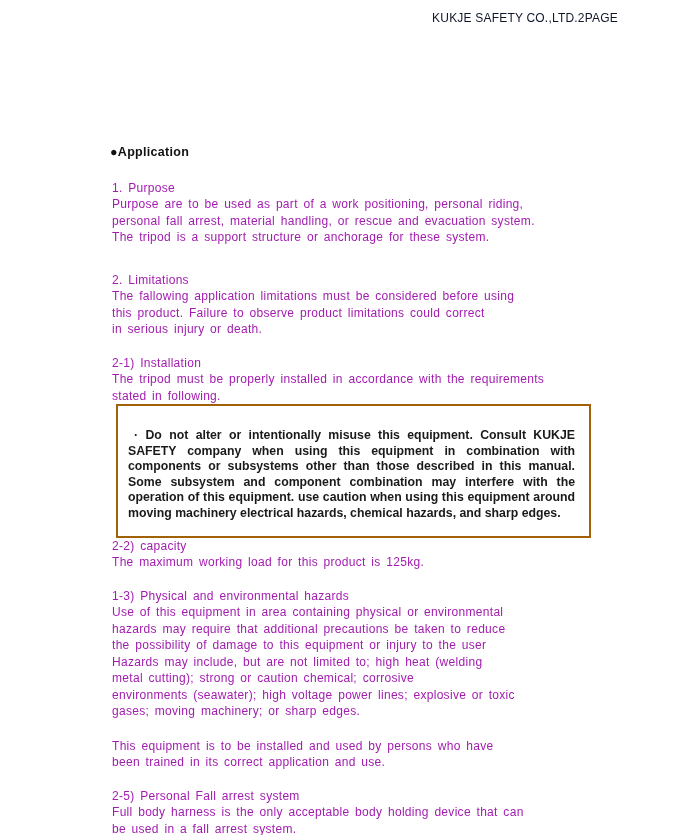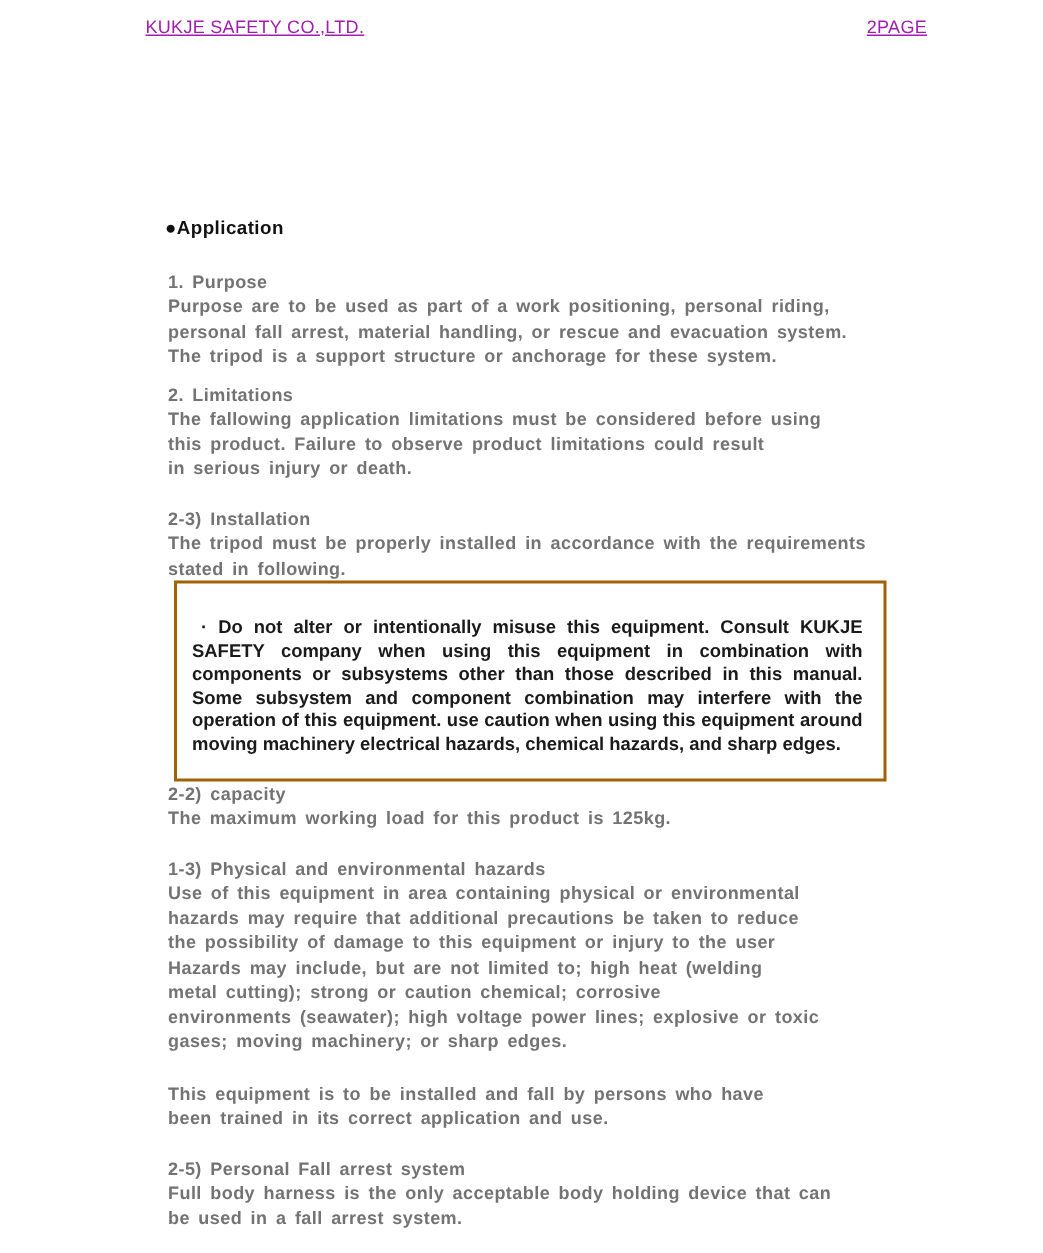--- a/index.html
+++ b/index.html
@@ -11,26 +11,25 @@
     color: #3d3d3d;
     position: relative;
     overflow: hidden;
   }
   .page-header {
     position: absolute;
     top: 11px;
     left: 97px;
     right: 77px;
     display: flex;
-    justify-content: space-between;
+    justify-content: flex-end;
     align-items: baseline;
     font-size: 12px;
-    color: #a21caf;
+    color: #0f172a;
     letter-spacing: 0.2px;
-    text-decoration: underline;
   }
   .content {
     position: absolute;
     top: 100px;
     left: 112px;
     width: 520px;
   }
   .doc-title {
     font-size: 12.5px;
     font-weight: bold;
@@ -38,27 +37,26 @@
     line-height: 16.5px;
     margin-left: -2px;
     letter-spacing: 0.3px;
     margin-top: 44px;
   }
   .section {
     font-size: 12px;
     line-height: 16.5px;
     letter-spacing: 0.3px;
     word-spacing: 2px;
-    color: #737373;
-    font-weight: bold;
+    color: #a21caf;
   }
   .section-heading { white-space: pre-line; }
   .section-body { white-space: pre-line; }
   .mt-s1 { margin-top: 19px; }
-  .mt-s2 { margin-top: 9px; }
+  .mt-s2 { margin-top: 26px; }
   .mt-s3 { margin-top: 17px; }
   .mt-s4 { margin-top: 0; }
   .mt-s5 { margin-top: 17px; }
   .mt-s6 { margin-top: 18px; }
   .mt-s7 { margin-top: 17px; }
   .warning-box {
     box-sizing: border-box;
     margin-left: 4px;
     width: 475px;
     border: 2px solid #a16207;
@@ -88,26 +86,26 @@
   <div class="section mt-s1">
     <div class="section-heading">1. Purpose</div>
     <div class="section-body">Purpose are to be used as part of a work positioning, personal riding,
 personal fall arrest, material handling, or rescue and evacuation system.
 The tripod is a support structure or anchorage for these system.</div>
   </div>
 
   <div class="section mt-s2">
     <div class="section-heading">2. Limitations</div>
     <div class="section-body">The fallowing application limitations must be considered before using
-this product. Failure to observe product limitations could result
+this product. Failure to observe product limitations could correct
 in serious injury or death.</div>
   </div>
 
   <div class="section mt-s3">
-    <div class="section-heading">2-3) Installation</div>
+    <div class="section-heading">2-1) Installation</div>
     <div class="section-body">The tripod must be properly installed in accordance with the requirements
 stated in following.</div>
   </div>
 
   <div class="warning-box">
     <span>· Do not alter or intentionally misuse this equipment. Consult KUKJE SAFETY company when using this equipment in combination with components or subsystems other than those described in this manual. Some subsystem and component combination may interfere with the operation of this equipment. use caution when using this equipment around moving machinery electrical hazards, chemical hazards, and sharp edges.</span>
   </div>
 
   <div class="section mt-s4">
     <div class="section-heading">2-2) capacity</div>
@@ -119,21 +117,21 @@
     <div class="section-body">Use of this equipment in area containing physical or environmental
 hazards may require that additional precautions be taken to reduce
 the possibility of damage to this equipment or injury to the user
 Hazards may include, but are not limited to; high heat (welding
 metal cutting); strong or caution chemical; corrosive
 environments (seawater); high voltage power lines; explosive or toxic
 gases; moving machinery; or sharp edges.</div>
   </div>
 
   <div class="section mt-s6">
-    <div class="section-body">This equipment is to be installed and fall by persons who have
+    <div class="section-body">This equipment is to be installed and used by persons who have
 been trained in its correct application and use.</div>
   </div>
 
   <div class="section mt-s7">
     <div class="section-heading">2-5) Personal Fall arrest system</div>
     <div class="section-body">Full body harness is the only acceptable body holding device that can
 be used in a fall arrest system.</div>
   </div>
 
 </div>

